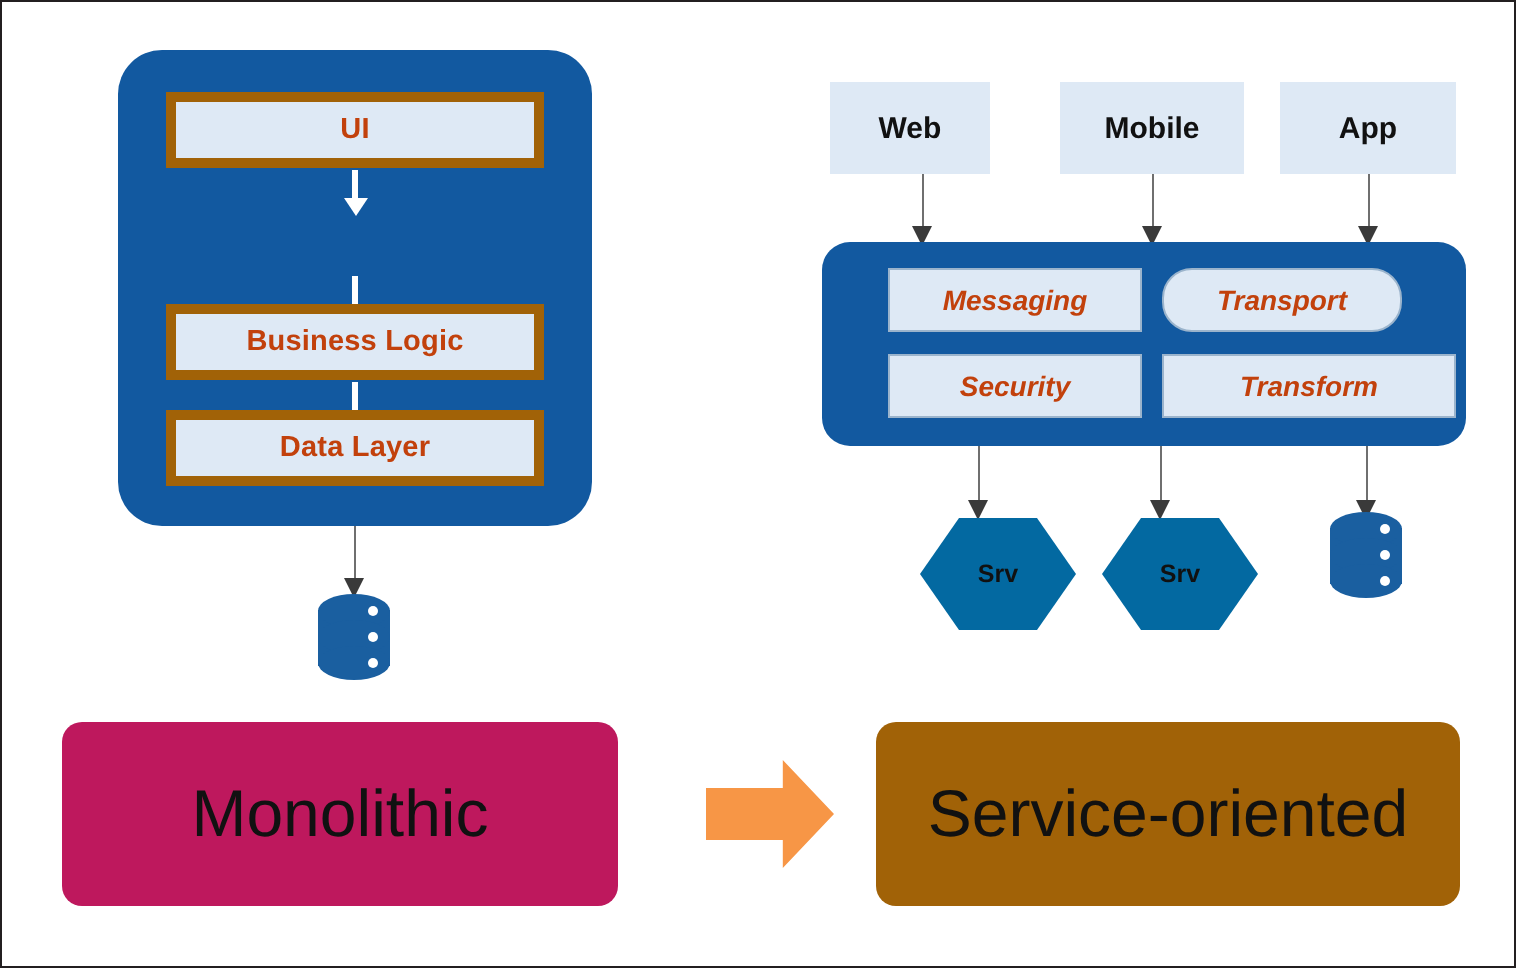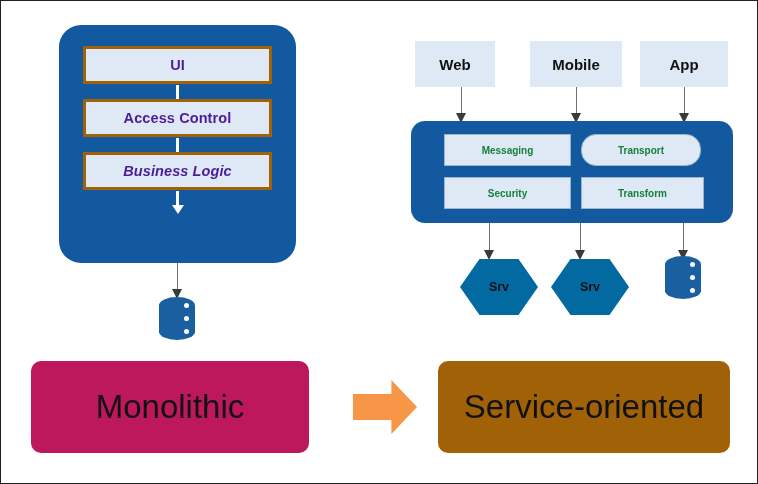--- a/index.html
+++ b/index.html
@@ -28,33 +28,33 @@
   .mono-shell {
     left: 58px;
     top: 24px;
     width: 237px;
     height: 238px;
     background: #1259A0;
     border-radius: 22px;
   }
   .layer-box {
     background: #DEE9F5;
-    border: 3px solid #a16207;
+    border: 5px solid #a16207;
     display: flex;
     align-items: center;
     justify-content: center;
     font-weight: bold;
     font-size: 14.5px;
-    color: #4c1d95;
+    color: #c2410c;
     letter-spacing: .1px;
   }
   .mono-layer { left: 82px; width: 189px; height: 38px; }
   .mono-l1 { top: 45px; }
   .mono-l2 { top: 98px; }
-  .mono-l3 { top: 151px; font-style: italic; }
+  .mono-l3 { top: 151px; }
   .mono-l4 { top: 204px; }
 
   
   .w-arrow { left: 175px; width: 3px; height: 15px; background: #ffffff; }
   .w-arrow::after {
     content: "";
     position: absolute;
     left: -4.5px;
     bottom: -8px;
     width: 0; height: 0;
@@ -135,27 +135,28 @@
     border-radius: 14px;
   }
   .esb-box {
     background: #DEE9F5;
     border: 1px solid #9BB4CC;
     height: 32px;
     display: flex;
     align-items: center;
     justify-content: center;
     font-weight: bold;
-    font-size: 10px;
-    color: #15803d;
+    font-size: 14px;
+    color: #c2410c;
+    font-style: italic;
   }
   .eb-messaging { left: 443px; top: 133px; width: 127px; }
   .eb-transport { left: 580px; top: 133px; width: 120px; border-radius: 15px; }
   .eb-security  { left: 443px; top: 176px; width: 127px; }
-  .eb-transform { left: 580px; top: 176px; width: 123px; }
+  .eb-transform { left: 580px; top: 176px; width: 147px; }
 
   .el-1 { left: 487.5px; top: 222px; height: 28px; }
   .el-2 { left: 578.5px; top: 222px; height: 28px; }
   .el-3 { left: 681.5px; top: 222px; height: 28px; }
 
   
   .hex {
     width: 78px;
     height: 56px;
     background: #0369a1;
@@ -196,26 +197,26 @@
 </head>
 <body>
 
 <div id="canvas">
 
   <div class="abs mono-shell"></div>
 
   <div class="abs layer-box mono-layer mono-l1">UI</div>
   <div class="abs w-arrow wa1"></div>
 
-  <div class="abs layer-box mono-layer mono-l2">Access Control</div>
   <div class="abs w-arrow wa2"></div>
 
   <div class="abs layer-box mono-layer mono-l3">Business Logic</div>
   <div class="abs w-arrow wa3"></div>
 
+  <div class="abs layer-box mono-layer mono-l4">Data Layer</div>
 
   <div class="abs g-line mono-db-line"></div>
 
   <div class="abs db mono-db">
     <div class="body" style="top:8px;height:28px;"></div>
     <div class="disc" style="top:0px;"></div>
     <div class="disc" style="top:13px;background:#1A5FA0;"></div>
     <div class="disc" style="top:26px;"></div>
     <div class="dot" style="top:6px;"></div>
     <div class="dot" style="top:19px;"></div>

